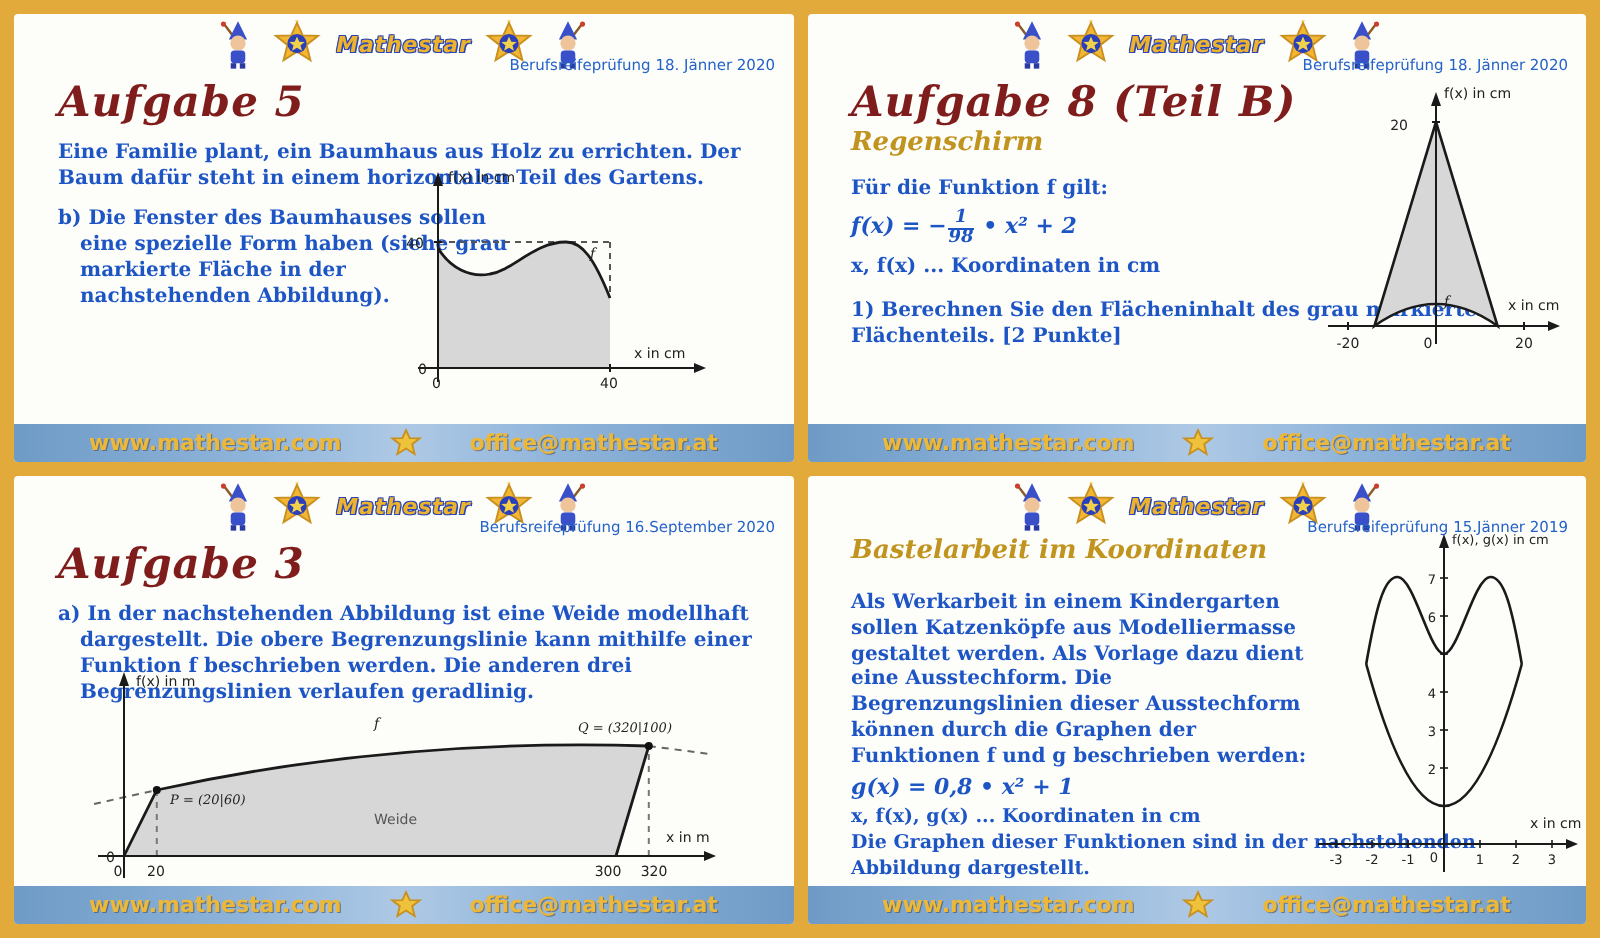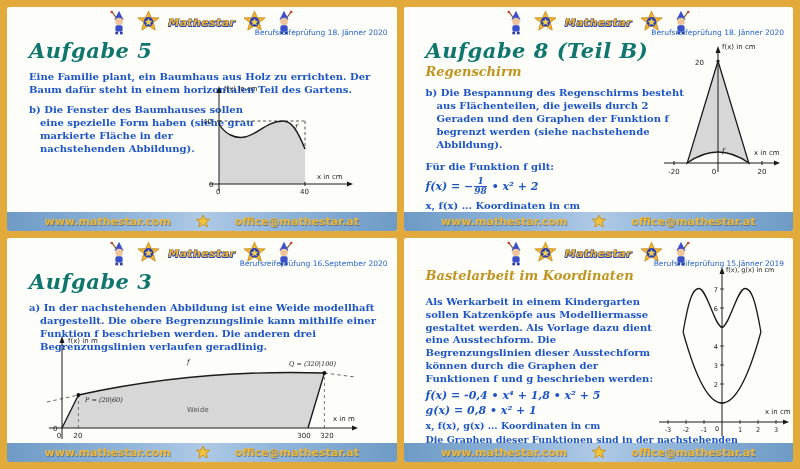--- a/index.html
+++ b/index.html
@@ -26,21 +26,21 @@
   .logo-cluster { display:flex; justify-content:center; align-items:flex-start; gap:7px; }
   .brand-text {
     font-family:"DejaVu Sans", sans-serif; font-style:italic; font-weight:bold;
     font-size:11px; color:#EDB22E; letter-spacing:0.4px; margin-top:6px;
     text-shadow:0.7px 0.7px 0 #2a46b4, -0.5px -0.5px 0 #2a46b4, 0.5px -0.5px 0 #2a46b4, -0.5px 0.5px 0 #2a46b4;
   }
   .date {
     position:absolute; right:9px; top:21px;
     font-family:"DejaVu Sans", sans-serif; font-size:7.5px; color:#2563C9;
   }
-  .title { font-size:21px; font-weight:bold; font-style:italic; color:#0f766e; margin:2px 0 0 22px; letter-spacing:0.5px; }
+  .title { font-size:21px; font-weight:bold; font-style:italic; color:#7f1d1d; margin:2px 0 0 22px; letter-spacing:0.5px; }
   .subtitle { font-size:13px; font-weight:bold; font-style:italic; color:#C0941E; margin:1px 0 0 22px; }
   .body-text { color:#1D55C5; font-weight:bold; font-size:10px; line-height:1.3; margin:7px 10px 0 22px; }
   .hang { padding-left:11px; text-indent:-11px; }
   .narrow-60 { width:230px; }
   .narrow-58 { width:236px; font-size:10px; line-height:1.28; margin-top:13px; }
   .formula { font-style:italic; font-size:11px; margin-top:4px; }
   .frac { display:inline-block; vertical-align:-0.55em; text-align:center; font-size:9px; line-height:1.05; margin:0 1px; }
   .frac .num { display:block; border-bottom:1px solid #1D55C5; padding:0 2px; }
   .frac .den { display:block; }
   .card-footer {
@@ -168,21 +168,20 @@
             <path d="M6.5,13 Q11,19.5 15.5,13 Q13,16.5 11,15.5 Q9,16.5 6.5,13" fill="#d7dbec"></path>
             <rect x="7" y="16" width="8" height="7" rx="2" fill="#3a50c8"></rect>
             <rect x="7" y="23" width="3" height="3" fill="#2a3aa0"></rect>
             <rect x="12" y="23" width="3" height="3" fill="#2a3aa0"></rect>
           </svg>
       </div>
       <span class="date">Berufsreifeprüfung 18. Jänner 2020</span>
     </div>
     <div class="title">Aufgabe 8 (Teil B)</div>
     <div class="subtitle">Regenschirm</div>
-    <div class="body-text hang" style="width:265px;">b) Die Bespannung des Regenschirms besteht aus Flächenteilen, die jeweils durch 2 Geraden und den Graphen der Funktion f begrenzt werden (siehe nachstehende Abbildung).</div>
     <div class="body-text" style="margin-top:9px;">Für die Funktion f gilt:</div>
     <div class="body-text formula"><span>f(x) = −</span><span class="frac"><span class="num">1</span><span class="den">98</span></span> <span>• x² + 2</span></div>
     <div class="body-text" style="margin-top:2px;">x, f(x) ... Koordinaten in cm</div>
     <div class="body-text" style="margin-top:9px;">1) Berechnen Sie den Flächeninhalt des grau markierten Flächenteils. [2 Punkte]</div>
 
     <svg class="graph" style="left:252px; top:32px;" width="130" height="150" viewBox="0 0 130 150">
       <path d="M62,22 L31.2,124 Q62,102 92.8,124 Z" fill="#D7D7D7" stroke="#1a1a1a" stroke-width="1.3"></path>
       <line x1="8" y1="124" x2="118" y2="124" stroke="#1a1a1a" stroke-width="1"></line>
       <polygon points="118,121.5 124,124 118,126.5" fill="#1a1a1a"></polygon>
       <line x1="62" y1="133" x2="62" y2="13" stroke="#1a1a1a" stroke-width="1"></line>
@@ -317,21 +316,20 @@
             <path d="M6.5,13 Q11,19.5 15.5,13 Q13,16.5 11,15.5 Q9,16.5 6.5,13" fill="#d7dbec"></path>
             <rect x="7" y="16" width="8" height="7" rx="2" fill="#3a50c8"></rect>
             <rect x="7" y="23" width="3" height="3" fill="#2a3aa0"></rect>
             <rect x="12" y="23" width="3" height="3" fill="#2a3aa0"></rect>
           </svg>
       </div>
       <span class="date">Berufsreifeprüfung 15.Jänner 2019</span>
     </div>
     <div class="subtitle">Bastelarbeit im Koordinaten</div>
     <div class="body-text narrow-58">Als Werkarbeit in einem Kindergarten sollen Katzenköpfe aus Modelliermasse gestaltet werden. Als Vorlage dazu dient eine Ausstechform. Die Begrenzungslinien dieser Ausstechform können durch die Graphen der Funktionen f und g beschrieben werden:</div>
-    <div class="body-text formula" style="margin-top:3px;">f(x) = -0,4 • x⁴ + 1,8 • x² + 5</div>
     <div class="body-text formula" style="margin-top:1px;">g(x) = 0,8 • x² + 1</div>
     <div class="body-text" style="margin-top:2px; font-size:9.5px;">x, f(x), g(x) ... Koordinaten in cm</div>
     <div class="body-text" style="margin-top:1px; font-size:9.5px; width:330px;">Die Graphen dieser Funktionen sind in der nachstehenden Abbildung dargestellt.</div>
 
     <svg class="graph" style="left:243px; top:26px;" width="155" height="180" viewBox="0 0 155 180">
       <line x1="12" y1="158" x2="136" y2="158" stroke="#1a1a1a" stroke-width="1"></line>
       <polygon points="136,155.5 142,158 136,160.5" fill="#1a1a1a"></polygon>
       <line x1="75" y1="172" x2="75" y2="9" stroke="#1a1a1a" stroke-width="1"></line>
       <polygon points="72.5,10 75,3 77.5,10" fill="#1a1a1a"></polygon>
       <g stroke="#1a1a1a" stroke-width="0.8">

